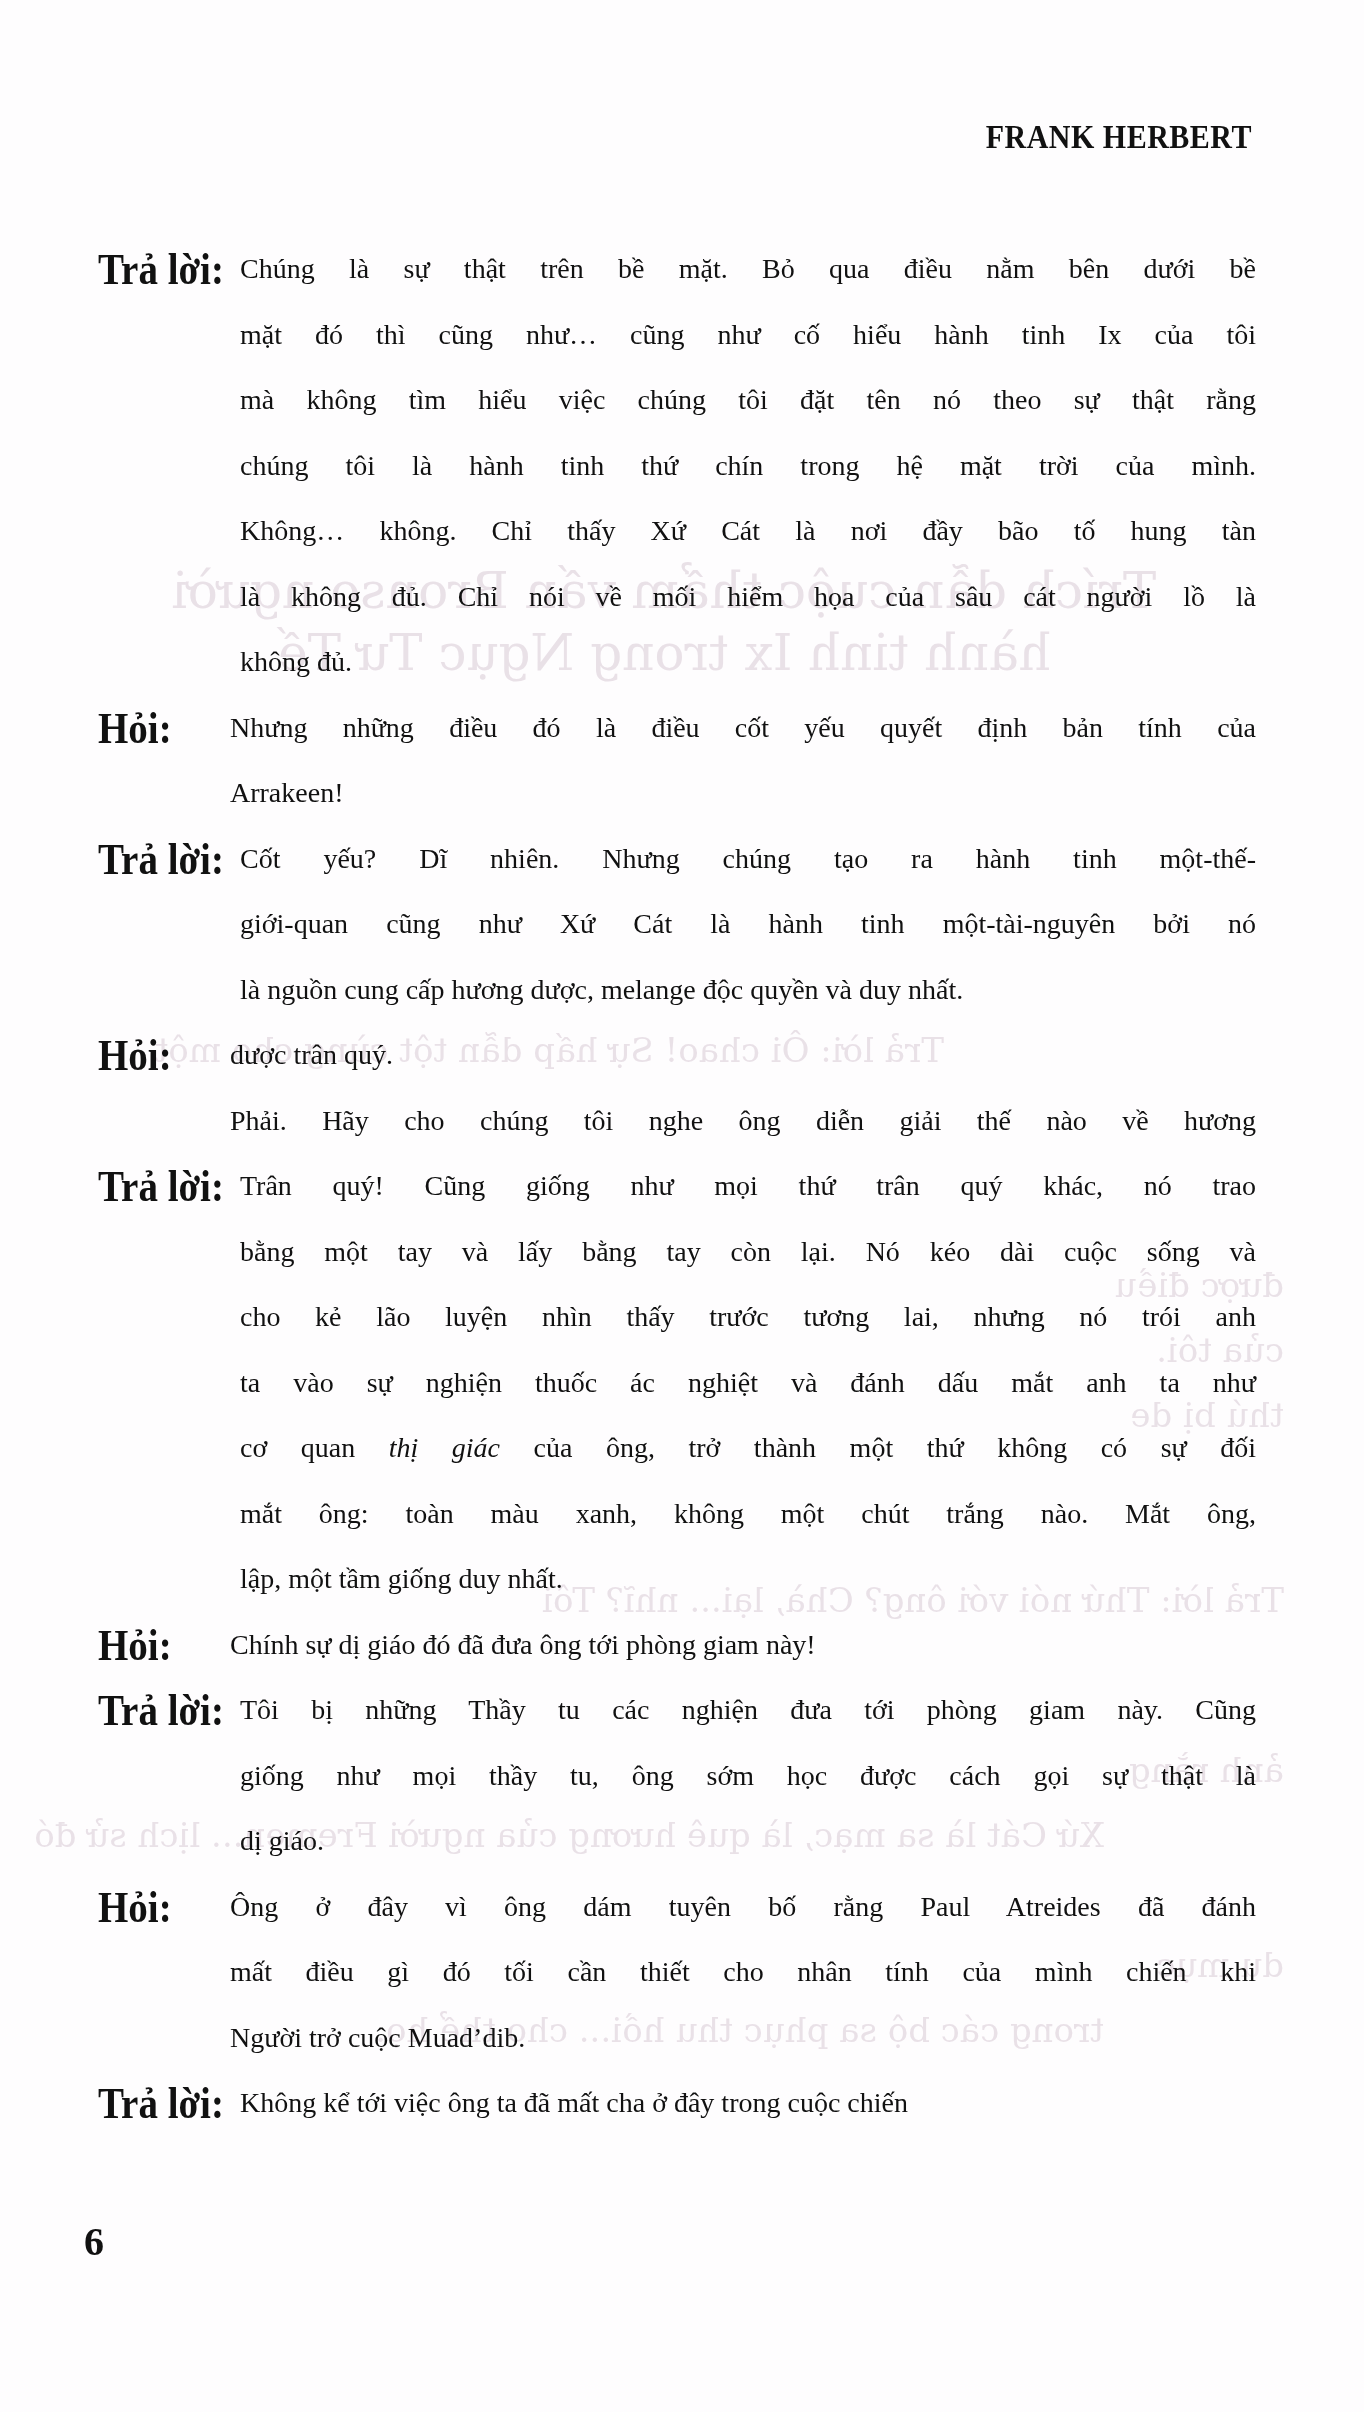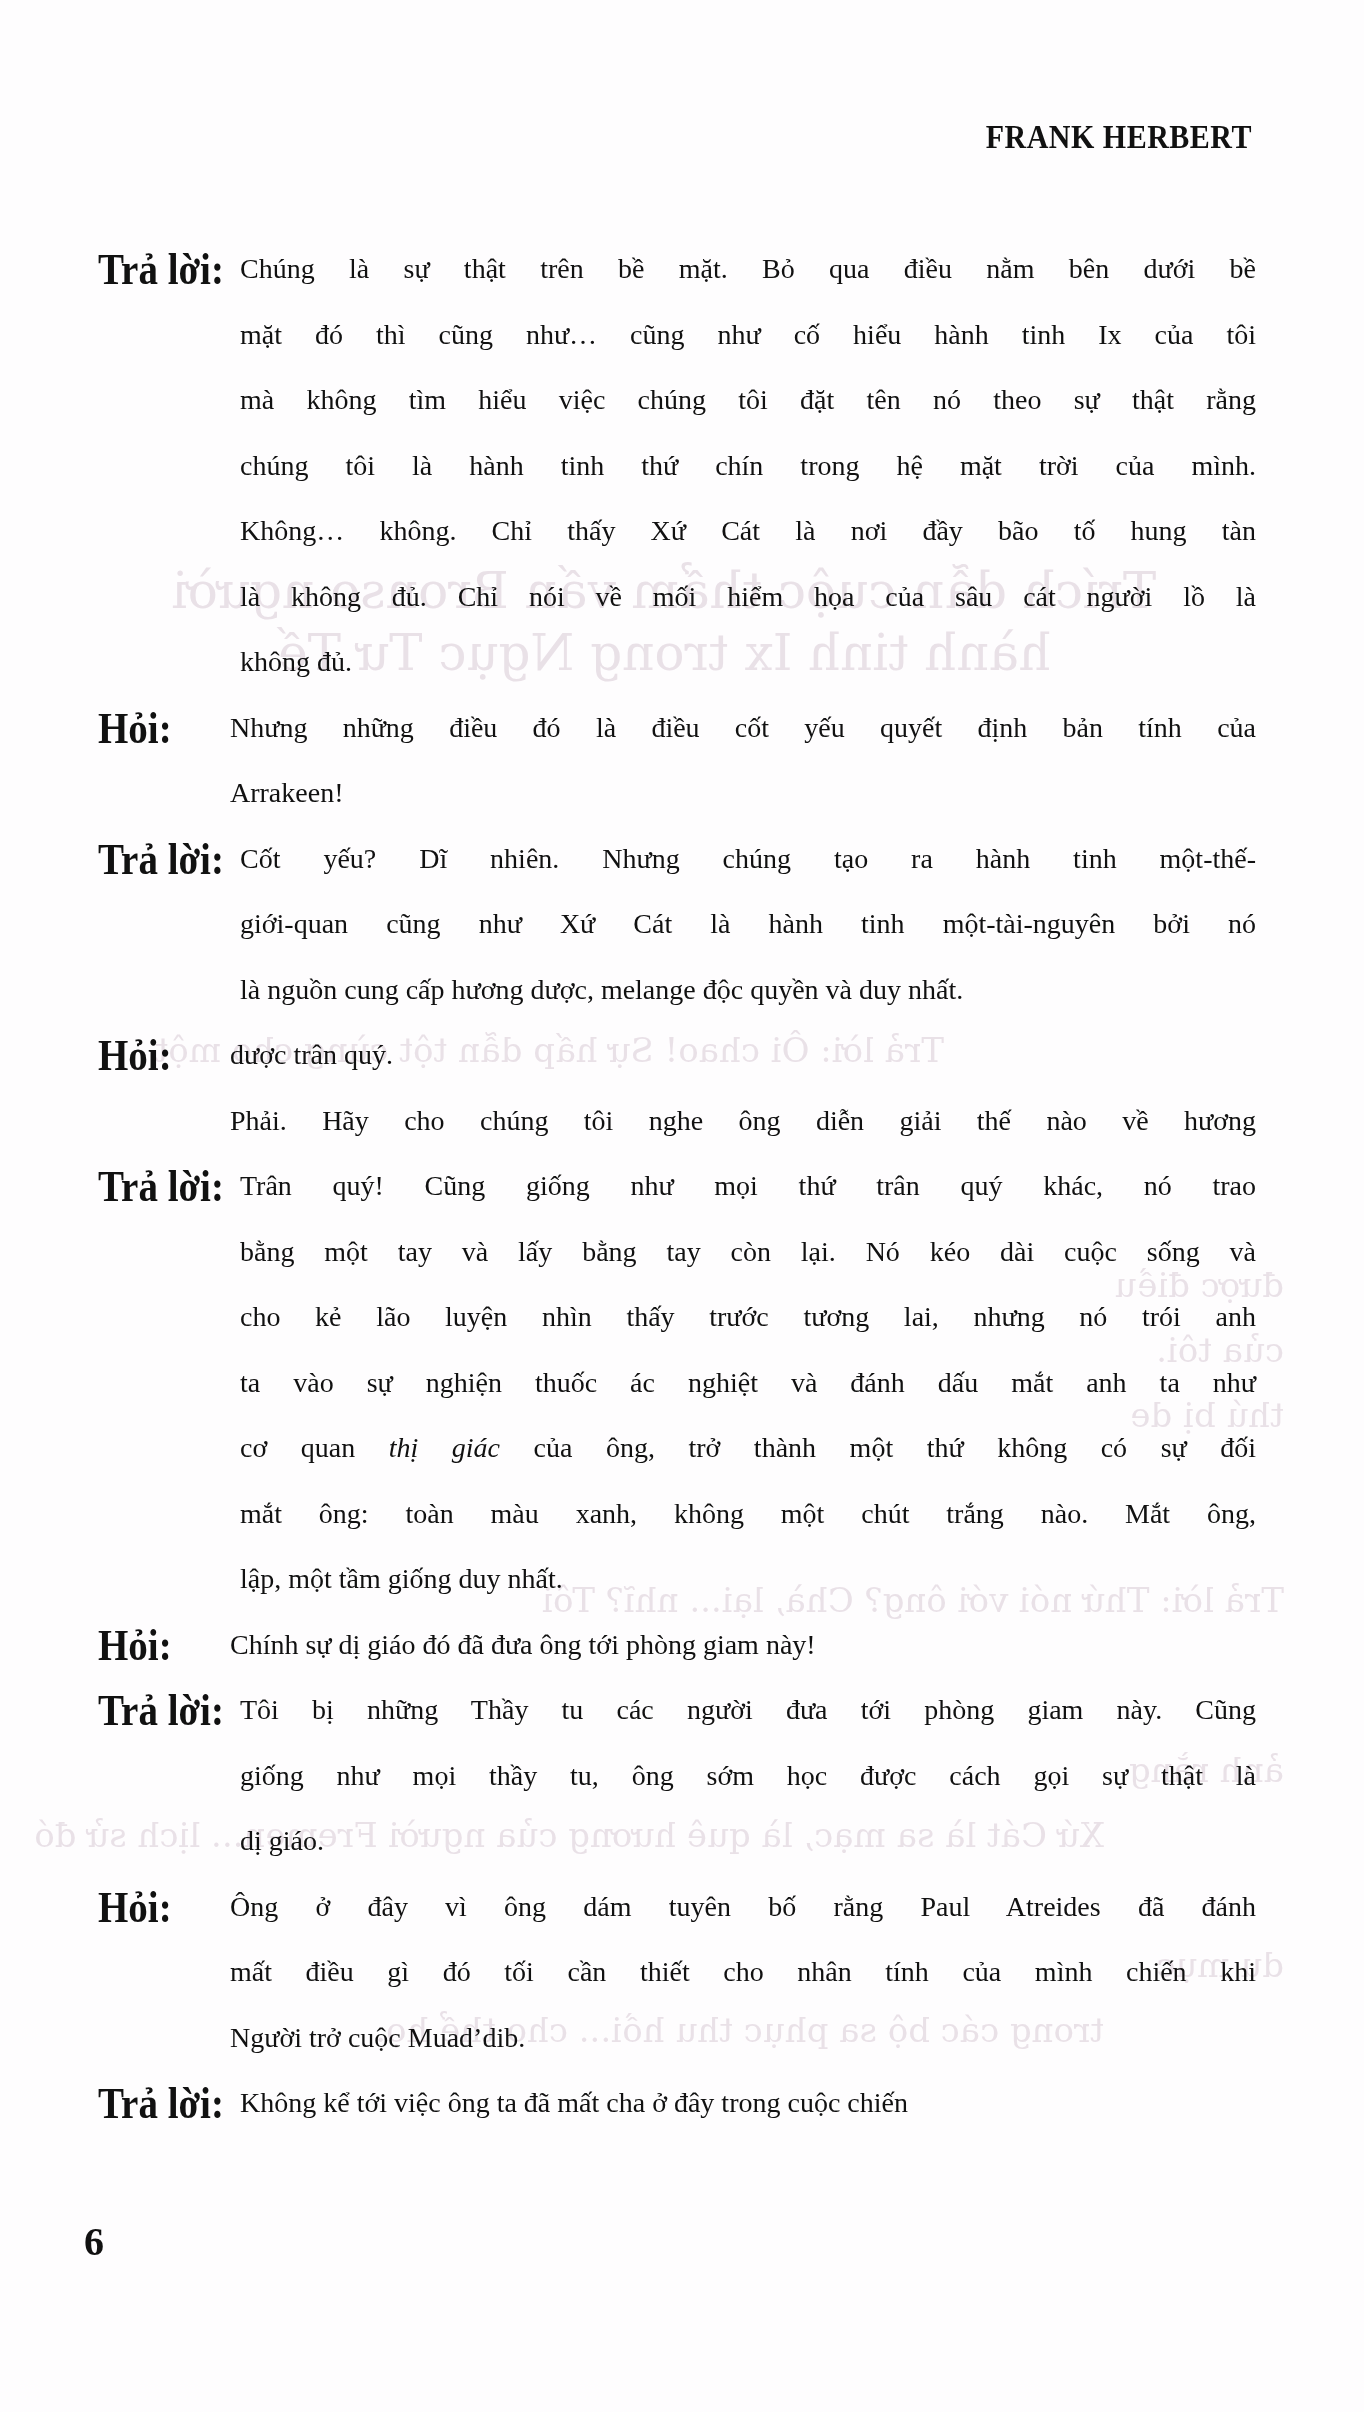--- a/index.html
+++ b/index.html
@@ -111,21 +111,21 @@
     </div>
     <div class="entry">
       <div class="label q">Hỏi:</div>
       <div class="text">
         <span class="line last">Chính sự dị giáo đó đã đưa ông tới phòng giam này!</span>
       </div>
     </div>
     <div class="entry">
       <div class="label a">Trả lời:</div>
       <div class="text">
-        <span class="line">Tôi bị những Thầy tu các người đưa tới phòng giam này. Cũng</span>
+        <span class="line">Tôi bị những Thầy tu các nghiện đưa tới phòng giam này. Cũng</span>
         <span class="line">giống như mọi thầy tu, ông sớm học được cách gọi sự thật là</span>
         <span class="line last">dị giáo.</span>
       </div>
     </div>
     <div class="entry">
       <div class="label q">Hỏi:</div>
       <div class="text">
         <span class="line">Ông ở đây vì ông dám tuyên bố rằng Paul Atreides đã đánh</span>
         <span class="line">mất điều gì đó tối cần thiết cho nhân tính của mình chiến khi</span>
         <span class="line last">Người trở cuộc Muad’dib.</span>

